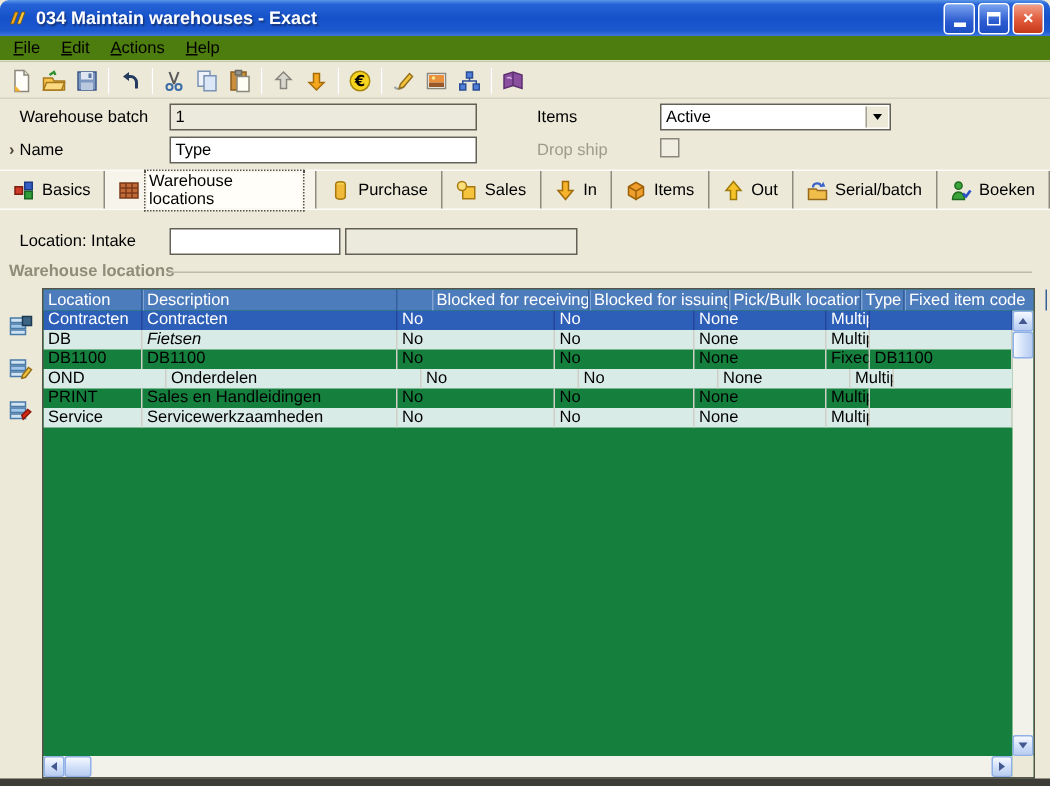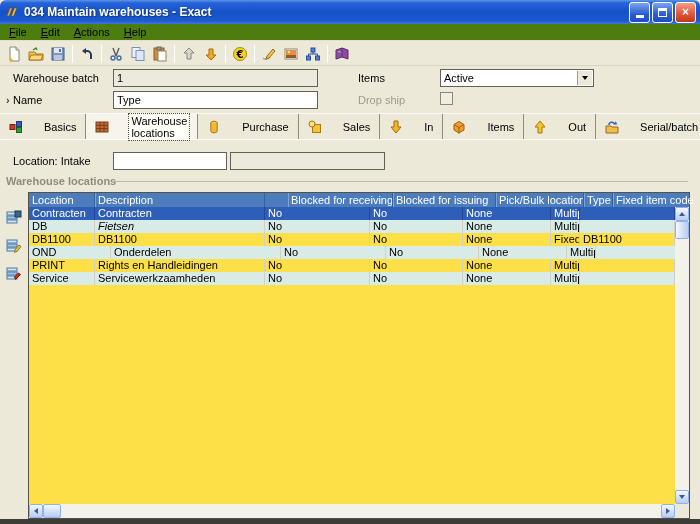--- a/index.html
+++ b/index.html
@@ -38,32 +38,32 @@
   .field{position:absolute;height:18px;border:1px solid #636055;background:#fff;
     padding:1px 3px;line-height:14px;white-space:nowrap;overflow:hidden}
   .field.ro{background:#eceadc}
   .dd-btn{position:absolute;right:1px;top:1px;bottom:1px;width:15px;background:#ece9d8;
     border-left:1px solid #a5a294;display:flex;align-items:center;justify-content:center}
   .checkbox{position:absolute;width:13px;height:13px;background:#f0eee2;border:1px solid #8a887c}
 
   
   .tabbar{position:absolute;top:113px;left:0;right:0;height:27px;display:flex;
     border-top:1px solid #fcfbf7;border-bottom:1px solid #fdfcf8;background:#ece9d8}
-  .tab{display:flex;align-items:center;gap:21px;padding:0 9px;border-right:1px solid #8f8c7f}
+  .tab{display:flex;align-items:center;gap:5px;padding:0 9px;border-right:1px solid #8f8c7f}
   .tab.active{background:#f6f4eb}
   .tab.active .tlabel{background:#fffef8;outline:1px dotted #55524a;outline-offset:1px;padding:0 1px}
   .ticon{display:flex;align-items:center}
 
   
   .section-title{position:absolute;left:6px;top:175px;font-weight:bold;color:#8f8d7a}
   .section-line{position:absolute;left:112px;right:12px;top:181px;height:1px;background:#bdbaab}
 
   
   .tablewrap{position:absolute;left:28px;top:192px;width:662px;height:327px;
-    border:1px solid #55524a;background:#fde047;display:flex;flex-direction:column}
+    border:1px solid #55524a;background:#15803d;display:flex;flex-direction:column}
   .thead{display:flex;height:14px;background:#4d7cbc;flex-shrink:0}
   .th{color:#fff;padding:0 3px;line-height:14px;border-right:1px solid #35609c;
     box-shadow:inset 1px 0 0 #7fa3d2;overflow:hidden;white-space:nowrap;flex-shrink:0}
   .th.first{box-shadow:none}
   .tbody{flex:1;display:flex;overflow:hidden}
   .rows{width:646px}
   .row{display:flex;height:13px;line-height:13px}
   .row.alt{background:#d9ebe6}
   .row.selected{background:#2e5fb8;color:#fff}
   .cell{padding:0 3px;border-right:1px solid #cfcfc6;overflow:hidden;white-space:nowrap;flex-shrink:0}
@@ -318,21 +318,21 @@
         <span class="tlabel">Serial/batch</span>
       </div>
       <div class="tab">
         <span class="ticon">
           <svg width="14" height="14" viewBox="0 0 14 14">
             <circle cx="5" cy="3.8" r="2.4" fill="#3aa33a" stroke="#1e6a1e"></circle>
             <path d="M1 13c0-3 1.8-5 4-5s4 2 4 5z" fill="#3aa33a" stroke="#1e6a1e"></path>
             <path d="M8 9l2 2 3-4" stroke="#2a52c8" stroke-width="1.8" fill="none"></path>
           </svg>
         </span>
-        <span class="tlabel">Blocked</span>
+        <span class="tlabel">Boeken</span>
       </div>
     </div>
 
   <div class="lbl" style="left:13px;top:155px">Location: Intake</div>
   <div class="field" style="left:113px;top:152px;width:114px"></div>
   <div class="field ro" style="left:230px;top:152px;width:155px"></div>
 
   <div class="section-title">Warehouse locations</div>
   <div class="section-line"></div>
 
@@ -367,21 +367,21 @@
           <path d="M9.5 14.5l5-5-2-1.5-4 4z" fill="#d42a18" stroke="#8c1408"></path>
         </svg>
       </span>
     </div>
 
   <div class="tablewrap">
     <div class="thead" id="thead">
         <div class="th first" style="width: 66px;">Location</div>
         <div class="th" style="width: 170px;">Description</div>
         <div class="th" style="width: 105px; margin-left: 23px;">Blocked for receiving</div>
-        <div class="th" style="width: 103px;">Blocked for issuing</div>
+        <div class="th" style="width: 93px;">Blocked for issuing</div>
         <div class="th" style="width: 88px;">Pick/Bulk location</div>
         <div class="th" style="width: 29px;">Type</div>
         <div class="th" style="width: 95px;">Fixed item code</div>
       </div>
     <div class="tbody">
       <div class="rows" id="rows">
           <div class="row selected">
             <div class="cell" style="width: 66px;">Contracten</div>
             <div class="cell" style="width: 170px;">Contracten</div>
             <div class="cell" style="width: 105px;">No</div>
@@ -412,21 +412,21 @@
             <div class="cell" style="width: 82px;">OND</div>
             <div class="cell" style="width: 170px;">Onderdelen</div>
             <div class="cell" style="width: 105px;">No</div>
             <div class="cell" style="width: 93px;">No</div>
             <div class="cell" style="width: 88px;">None</div>
             <div class="cell" style="width: 29px;">Multip</div>
             <div class="cell" style="width: 95px;"></div>
           </div>
           <div class="row">
             <div class="cell" style="width: 66px;">PRINT</div>
-            <div class="cell" style="width: 170px;">Rights en Handleidingen</div>
+            <div class="cell" style="width: 170px;">Sales en Handleidingen</div>
             <div class="cell" style="width: 105px;">No</div>
             <div class="cell" style="width: 93px;">No</div>
             <div class="cell" style="width: 88px;">None</div>
             <div class="cell" style="width: 29px;">Multip</div>
             <div class="cell" style="width: 95px;"></div>
           </div>
           <div class="row alt">
             <div class="cell" style="width: 66px;">Service</div>
             <div class="cell" style="width: 170px;">Servicewerkzaamheden</div>
             <div class="cell" style="width: 105px;">No</div>

